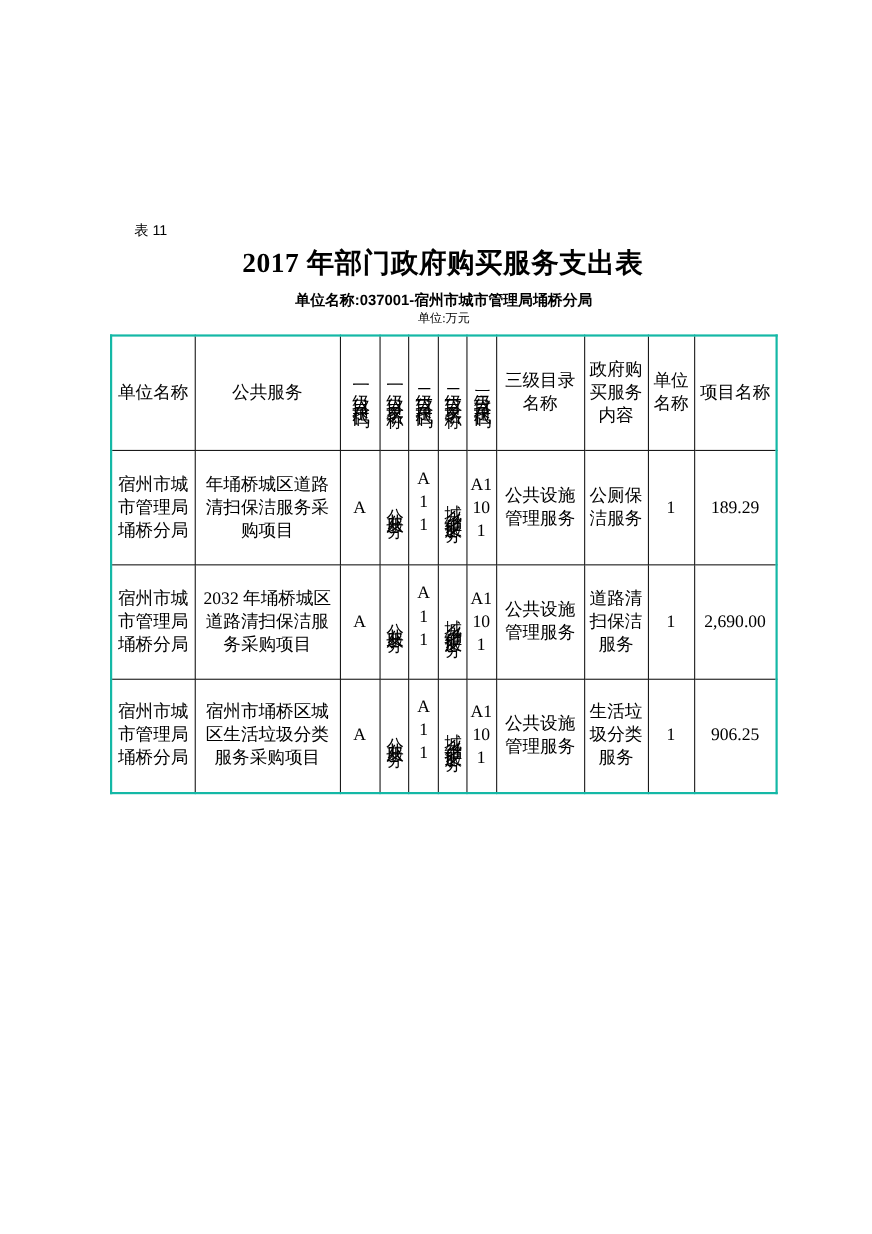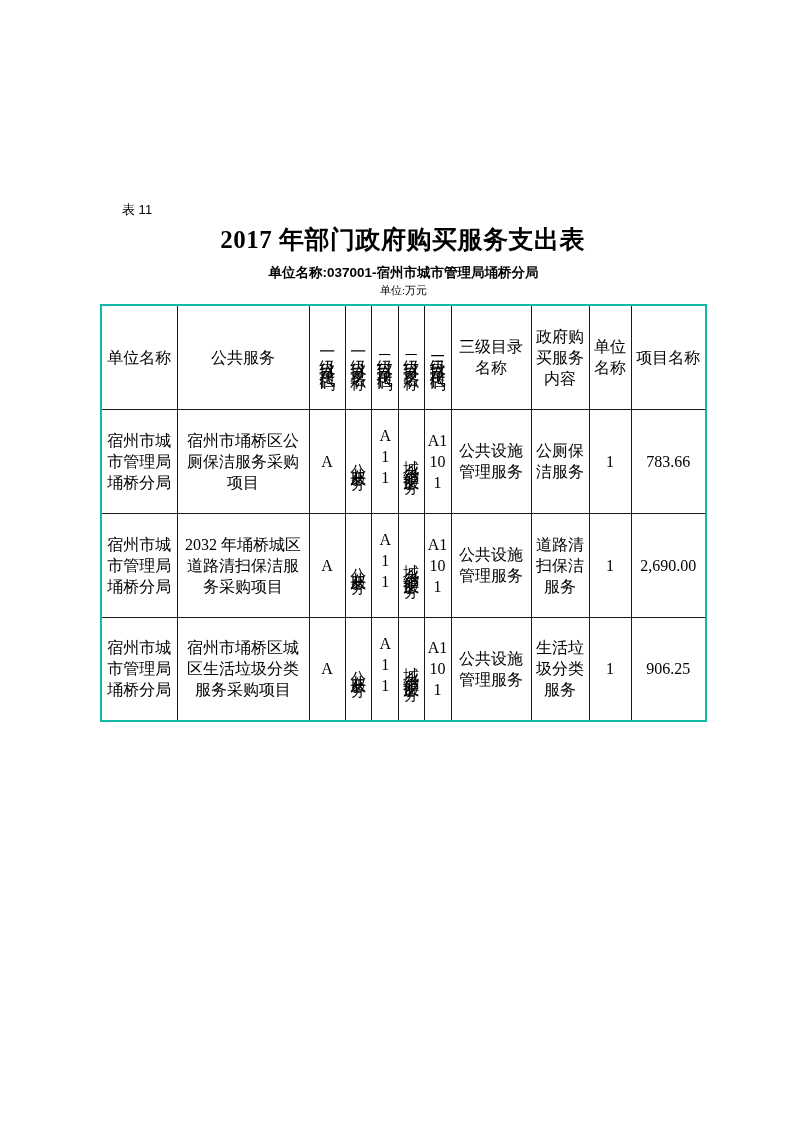--- a/index.html
+++ b/index.html
@@ -132,30 +132,30 @@
           <th><span class="vert">三级目录代码</span></th>
           <th class="th-name3">三级目录名称</th>
           <th class="th-content">政府购买服务内容</th>
           <th class="th-qty">单位名称</th>
           <th>项目名称</th>
         </tr>
       </thead>
       <tbody>
           <tr>
             <td class="td-unit">宿州市城市管理局埇桥分局</td>
-            <td class="td-project">宿州市埇桥区公厕保洁服务采购项目</td>
+            <td class="td-project">年埇桥城区道路清扫保洁服务采购项目</td>
             <td class="td-center">A</td>
             <td class="td-vert"><span class="vert">公共服务</span></td>
             <td class="td-vert"><span class="vert">A11</span></td>
             <td class="td-vert"><span class="vert">城乡维护服务</span></td>
             <td class="td-wcode">A1101</td>
             <td class="td-name3">公共设施管理服务</td>
             <td class="td-content">公厕保洁服务</td>
             <td class="td-center">1</td>
-            <td class="td-amount">783.66</td>
+            <td class="td-amount">189.29</td>
           </tr>
           <tr>
             <td class="td-unit">宿州市城市管理局埇桥分局</td>
             <td class="td-project">2032 年埇桥城区道路清扫保洁服务采购项目</td>
             <td class="td-center">A</td>
             <td class="td-vert"><span class="vert">公共服务</span></td>
             <td class="td-vert"><span class="vert">A11</span></td>
             <td class="td-vert"><span class="vert">城乡维护服务</span></td>
             <td class="td-wcode">A1101</td>
             <td class="td-name3">公共设施管理服务</td>

